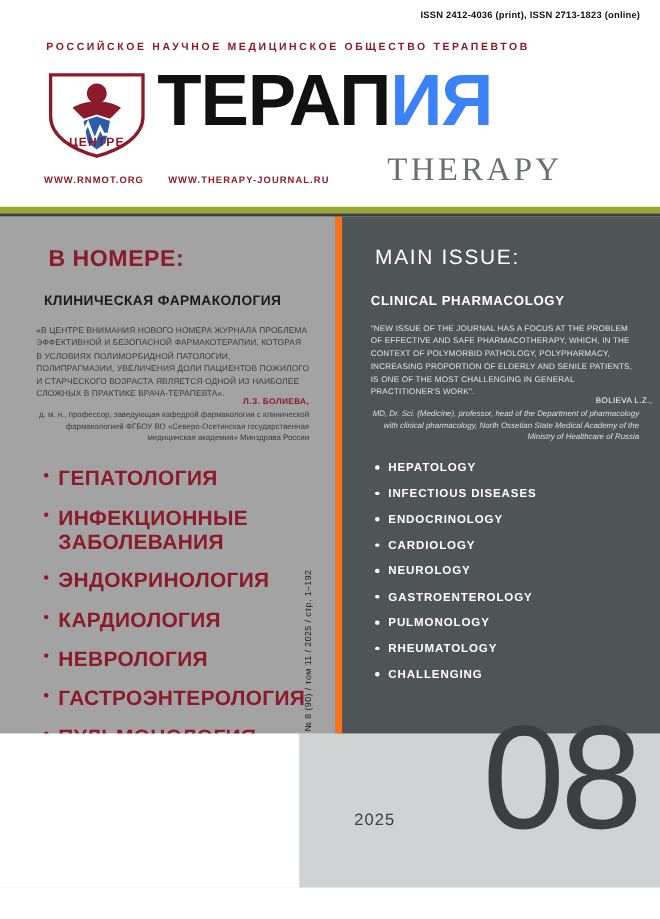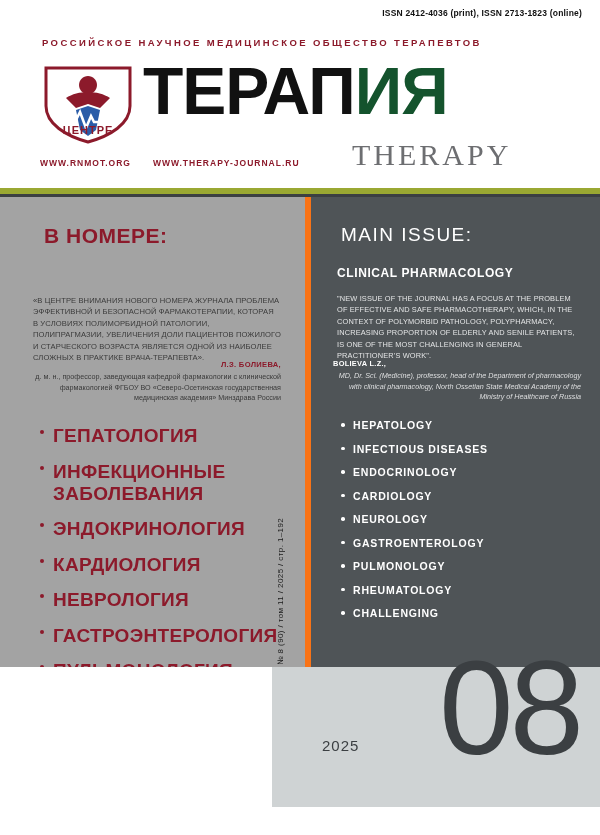--- a/index.html
+++ b/index.html
@@ -67,21 +67,21 @@
     position: absolute;
     top: 58px;
     left: 143px;
     font-size: 66px;
     line-height: 66px;
     font-weight: bold;
     letter-spacing: -1px;
     color: #111;
     font-family: "Liberation Sans", sans-serif;
   }
-  .title-ru .accent { color: #14532d; }
+  .title-ru .accent { color: #3b82f6; }
   .title-en {
     position: absolute;
     top: 140px;
     left: 352px;
     font-size: 30px;
     line-height: 30px;
     letter-spacing: 3px;
     color: #6d6e71;
     font-family: "Liberation Serif", serif;
   }
@@ -234,24 +234,25 @@
     left: 26px;
     width: 244px;
     font-size: 7.4px;
     line-height: 11.4px;
     color: #e4e5e6;
     letter-spacing: 0.15px;
   }
   .en-author {
     position: absolute;
     top: 162px;
-    left: 22px;
+    left: 38px;
     width: 244px;
+    text-align: right;
     font-size: 7.4px;
-    font-weight: bold;
+    font-weight: normal;
     color: #ffffff;
     letter-spacing: 0.3px;
   }
   .en-author-desc {
     position: absolute;
     top: 174px;
     left: 26px;
     width: 244px;
     text-align: right;
     font-size: 7.2px;
@@ -372,20 +373,21 @@
 
   <div class="urls">
     <span>WWW.RNMOT.ORG</span><span>WWW.THERAPY-JOURNAL.RU</span>
   </div>
 
   <div class="rule-green"></div>
   <div class="rule-dark"></div>
 
   <div class="panel-left">
     <div class="ru-heading">В НОМЕРЕ:</div>
+    <div class="ru-subheading">КЛИНИЧЕСКАЯ ФАРМАКОЛОГИЯ</div>
     <div class="ru-quote">«В ЦЕНТРЕ ВНИМАНИЯ НОВОГО НОМЕРА ЖУРНАЛА ПРОБЛЕМА ЭФФЕКТИВНОЙ И БЕЗОПАСНОЙ ФАРМАКОТЕРАПИИ, КОТОРАЯ В УСЛОВИЯХ ПОЛИМОРБИДНОЙ ПАТОЛОГИИ, ПОЛИПРАГМАЗИИ, УВЕЛИЧЕНИЯ ДОЛИ ПАЦИЕНТОВ ПОЖИЛОГО И СТАРЧЕСКОГО ВОЗРАСТА ЯВЛЯЕТСЯ ОДНОЙ ИЗ НАИБОЛЕЕ СЛОЖНЫХ В ПРАКТИКЕ ВРАЧА-ТЕРАПЕВТА».</div>
     <div class="ru-author">Л.З. БОЛИЕВА,</div>
     <div class="ru-author-desc">д. м. н., профессор, заведующая кафедрой фармакологии с клинической фармакологией ФГБОУ ВО «Северо-Осетинская государственная медицинская академия» Минздрава России</div>
     <ul class="ru-list">
       <li>ГЕПАТОЛОГИЯ</li>
       <li>ИНФЕКЦИОННЫЕ ЗАБОЛЕВАНИЯ</li>
       <li>ЭНДОКРИНОЛОГИЯ</li>
       <li>КАРДИОЛОГИЯ</li>
       <li>НЕВРОЛОГИЯ</li>
       <li>ГАСТРОЭНТЕРОЛОГИЯ</li>

